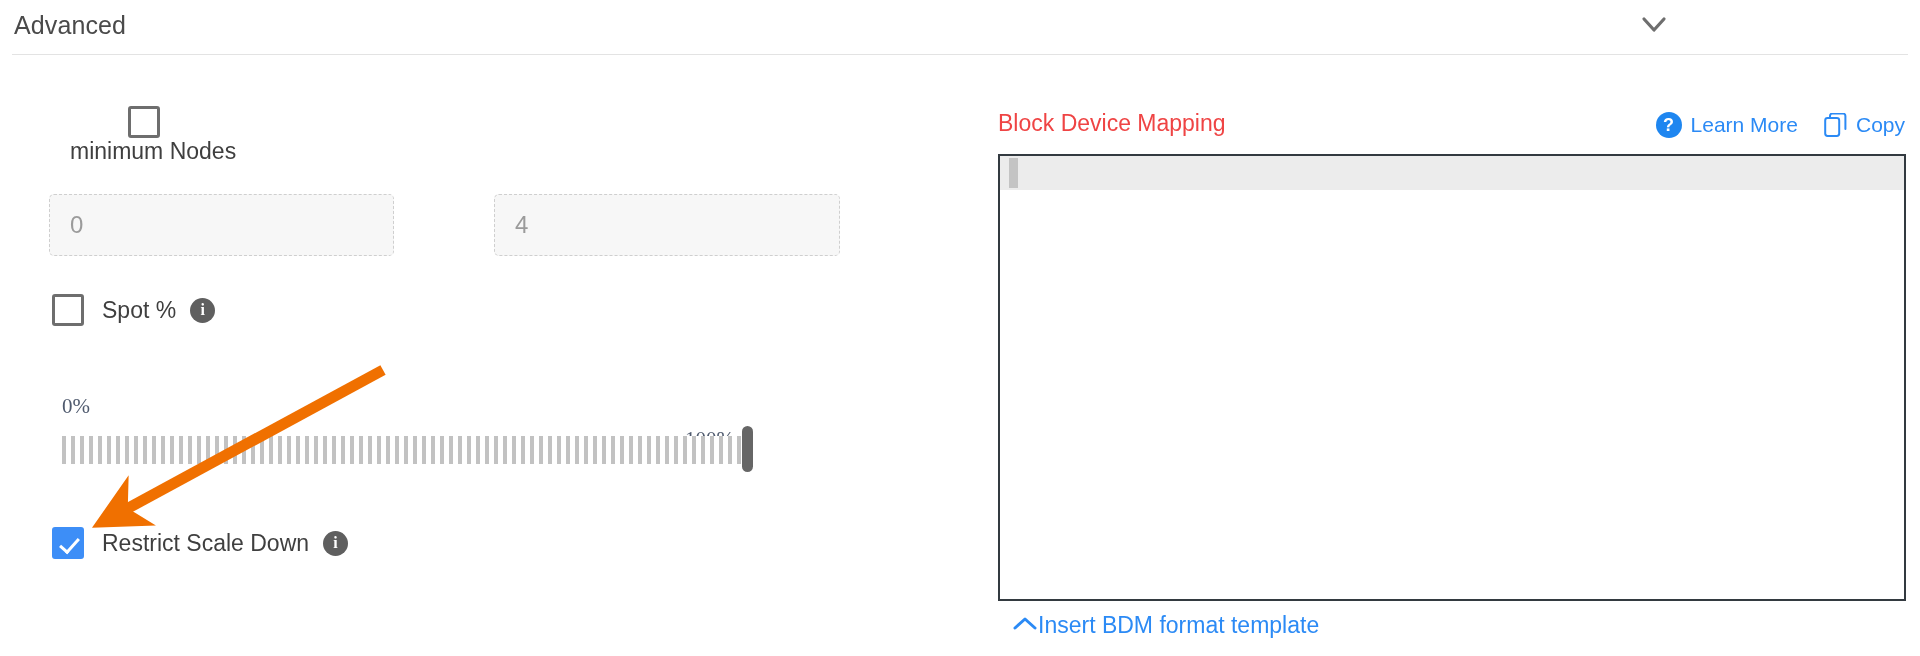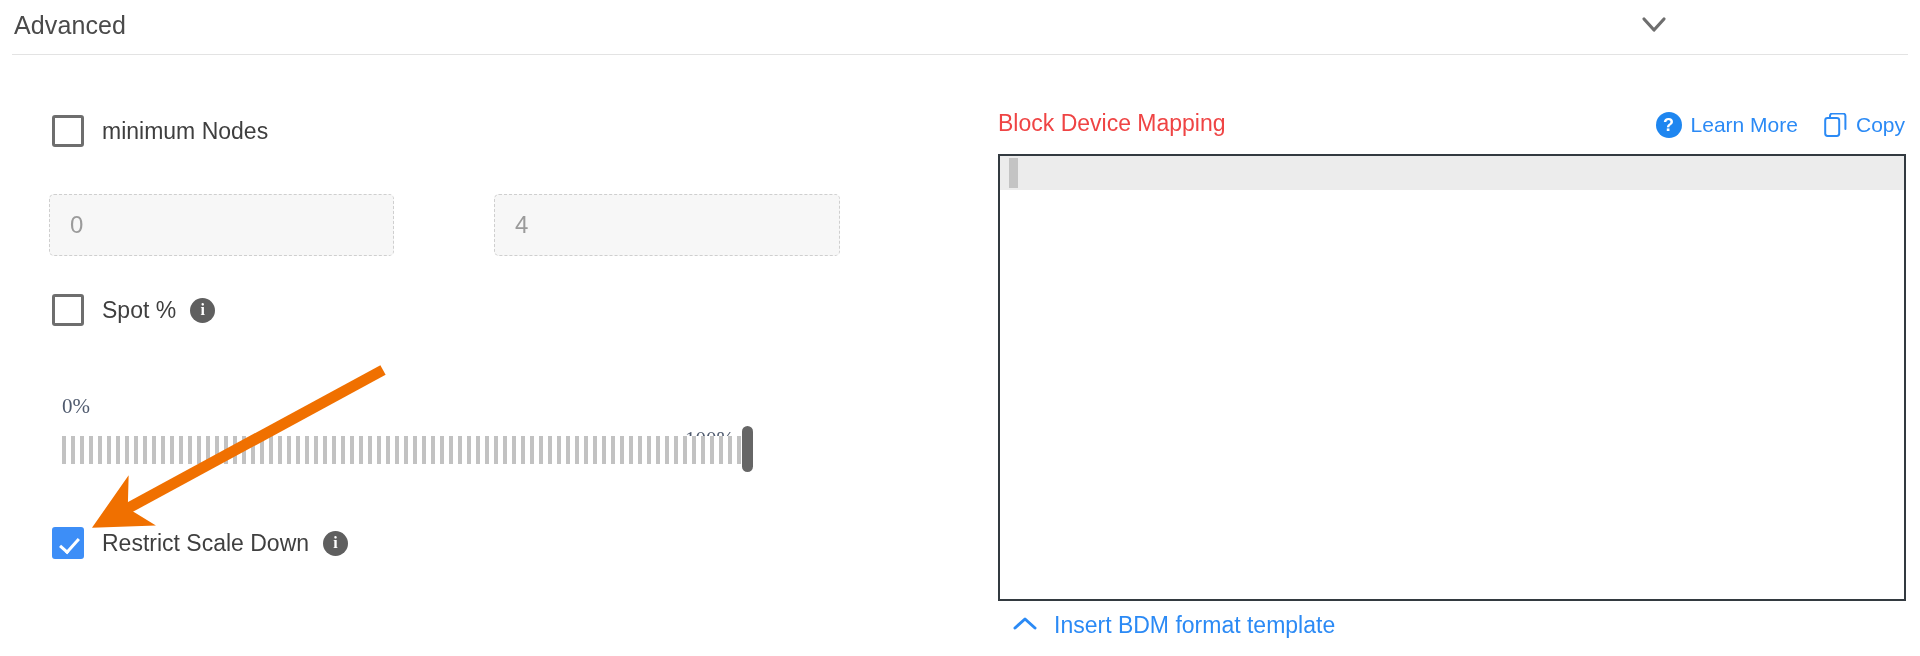--- a/index.html
+++ b/index.html
@@ -260,21 +260,20 @@
     line-height: 34px;
     padding: 0;
   }
 
   .bdm-template-link {
     position: absolute;
     left: 14px;
     top: 558px;
     display: flex;
     align-items: center;
-    gap: 16px;
     color: #2b8af5;
     font-size: 23px;
     cursor: pointer;
   }
 
   
   .annotation-arrow {
     position: absolute;
     left: 0;
     top: 0;
@@ -291,21 +290,21 @@
   <div class="chevron-toggle">
     <svg width="40" height="34" viewBox="0 0 40 34" aria-hidden="true">
       <polyline points="10,11 20,22 30,11" fill="none" stroke="#6e6e6e" stroke-width="3.2" stroke-linecap="round" stroke-linejoin="round"></polyline>
     </svg>
   </div>
 </div>
 <div class="header-rule"></div>
 
 <div class="left-col">
 
-  <div class="checkbox-row" style="left:52px; top:60px;">
+  <div class="checkbox-row" style="left:52px; top:52px;flex-direction:column;">
     <div class="cb"></div>
     <div class="cb-label">minimum Nodes</div>
   </div>
   <input class="num-input" style="left: 49px; top: 140px; width: 345px; height: 62px;" placeholder="0">
 
   <input class="num-input" style="left: 494px; top: 140px; width: 346px; height: 62px;" placeholder="4">
 
   <div class="checkbox-row" style="left:52px; top:239px;">
     <div class="cb"></div>
     <div class="cb-label">Spot %</div>

